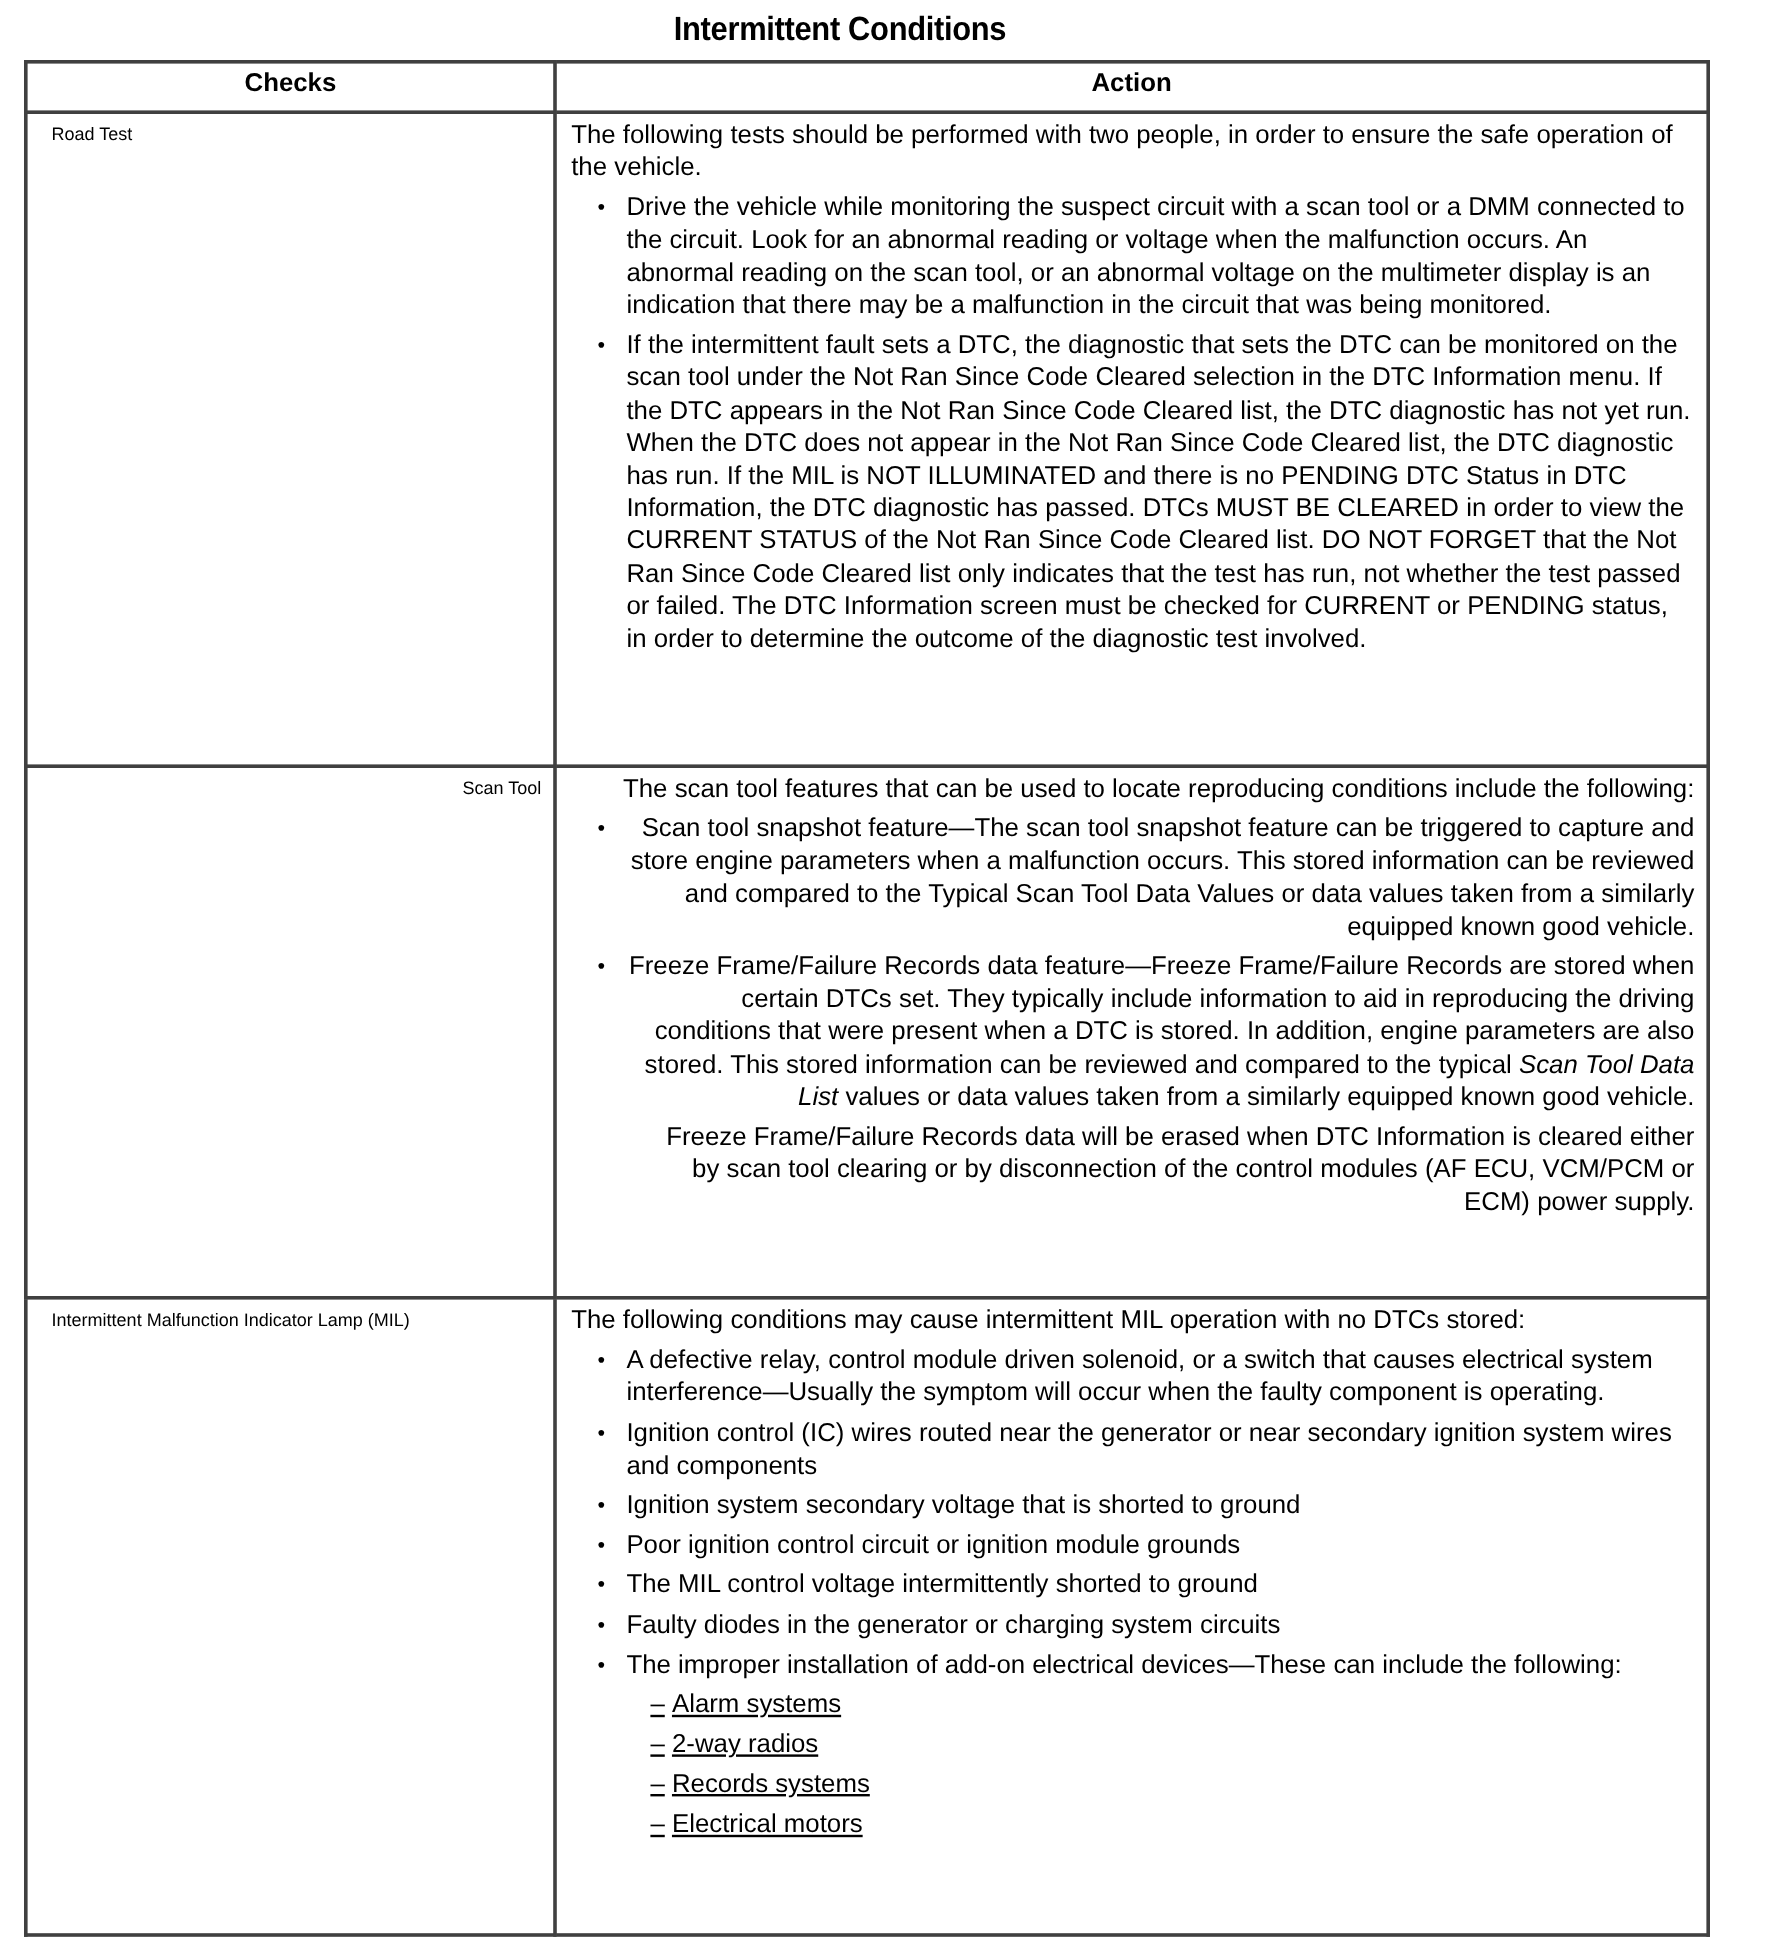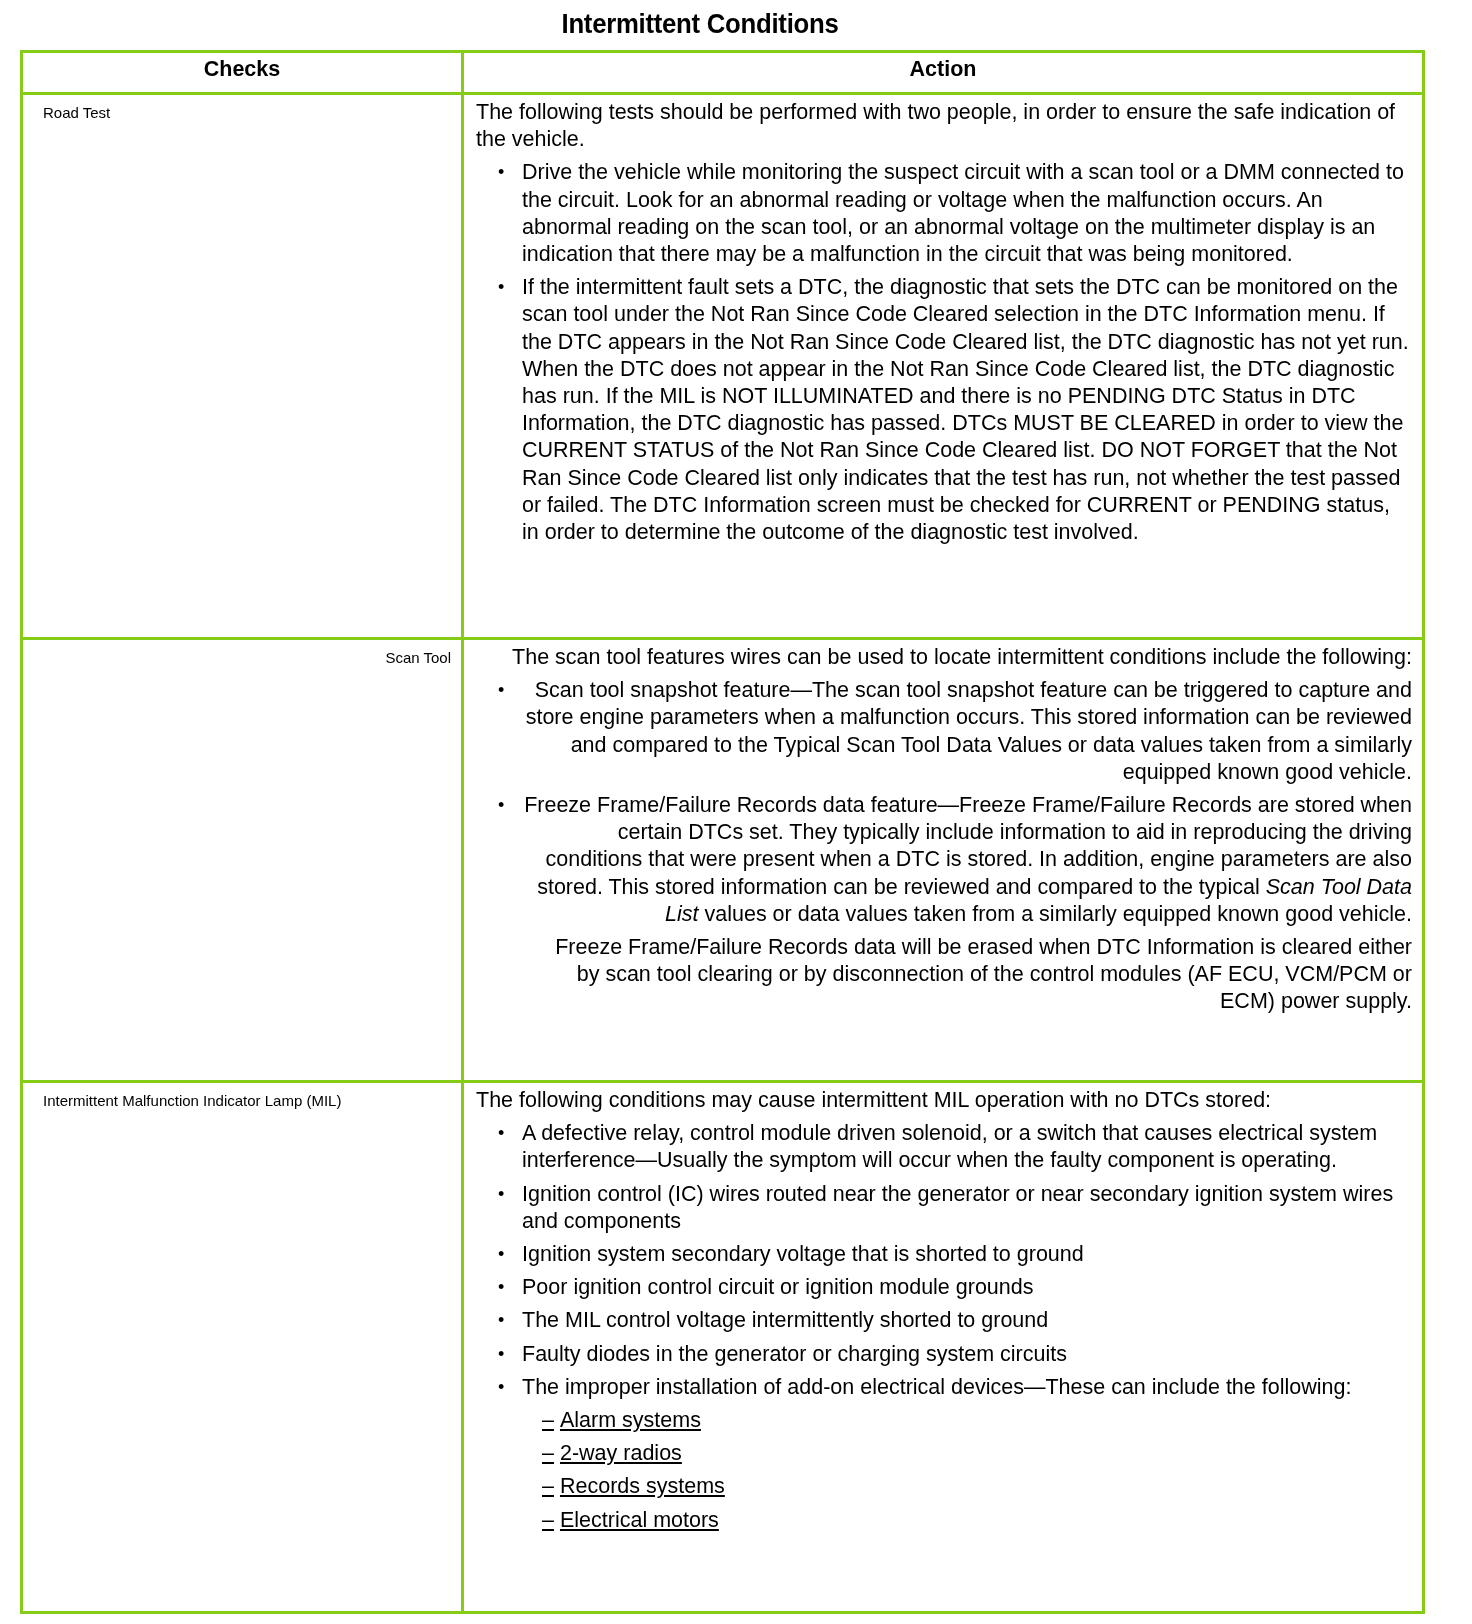--- a/index.html
+++ b/index.html
@@ -33,21 +33,21 @@
     left: 20px;
     top: 50px;
     width: 1402px;
     border-collapse: collapse;
     table-layout: fixed;
     font-size: 21.5px;
     line-height: 27.2px;
   }
   table.conditions th,
   table.conditions td {
-    border: 3px solid #84cc16;
+    border: 3px solid #404040;
     vertical-align: top;
   }
   table.conditions th {
     font-weight: bold;
     font-size: 21.5px;
     text-align: center;
     height: 36px;
     padding: 3px 6px 0 6px;
   }
   col.c1 { width: 441px; }
@@ -113,38 +113,38 @@
     <tr>
       <th>Checks</th>
       <th>Action</th>
     </tr>
   </thead>
   <tbody>
 
     <tr class="row-road">
       <td class="check-cell">Road Test</td>
       <td class="action-cell">
-        <div class="intro">The following tests should be performed with two people, in order to ensure the safe indication of the vehicle.</div>
+        <div class="intro">The following tests should be performed with two people, in order to ensure the safe operation of the vehicle.</div>
         <ul class="bullets">
           <li>
             <span class="bullet">•</span>
             <span>Drive the vehicle while monitoring the suspect circuit with a scan tool or a DMM connected to the circuit. Look for an abnormal reading or voltage when the malfunction occurs. An abnormal reading on the scan tool, or an abnormal voltage on the multimeter display is an indication that there may be a malfunction in the circuit that was being monitored.</span>
           </li>
           <li>
             <span class="bullet">•</span>
             <span>If the intermittent fault sets a DTC, the diagnostic that sets the DTC can be monitored on the scan tool under the Not Ran Since Code Cleared selection in the DTC Information menu. If the DTC appears in the Not Ran Since Code Cleared list, the DTC diagnostic has not yet run. When the DTC does not appear in the Not Ran Since Code Cleared list, the DTC diagnostic has run. If the MIL is NOT ILLUMINATED and there is no PENDING DTC Status in DTC Information, the DTC diagnostic has passed. DTCs MUST BE CLEARED in order to view the CURRENT STATUS of the Not Ran Since Code Cleared list. DO NOT FORGET that the Not Ran Since Code Cleared list only indicates that the test has run, not whether the test passed or failed. The DTC Information screen must be checked for CURRENT or PENDING status, in order to determine the outcome of the diagnostic test involved.</span>
           </li>
         </ul>
       </td>
     </tr>
 
     <tr class="row-scan">
       <td class="check-cell">Scan Tool</td>
       <td class="action-cell">
-        <div class="intro">The scan tool features wires can be used to locate intermittent conditions include the following:</div>
+        <div class="intro">The scan tool features that can be used to locate reproducing conditions include the following:</div>
         <ul class="bullets">
           <li>
             <span class="bullet">•</span>
             <span>Scan tool snapshot feature—The scan tool snapshot feature can be triggered to capture and store engine parameters when a malfunction occurs. This stored information can be reviewed and compared to the Typical Scan Tool Data Values or data values taken from a similarly equipped known good vehicle.</span>
           </li>
           <li>
             <span class="bullet">•</span>
             <span><span>Freeze Frame/Failure Records data feature—Freeze Frame/Failure Records are stored when certain DTCs set. They typically include information to aid in reproducing the driving conditions that were present when a DTC is stored. In addition, engine parameters are also stored. This stored information can be reviewed and compared to the typical </span><em>Scan Tool Data List</em><span> values or data values taken from a similarly equipped known good vehicle.</span></span>
           </li>
         </ul>

